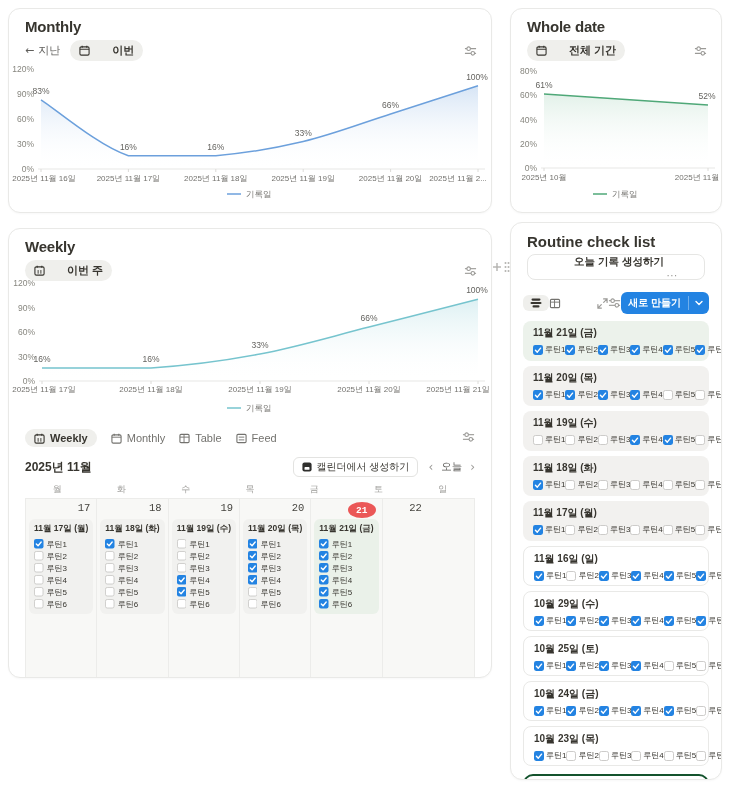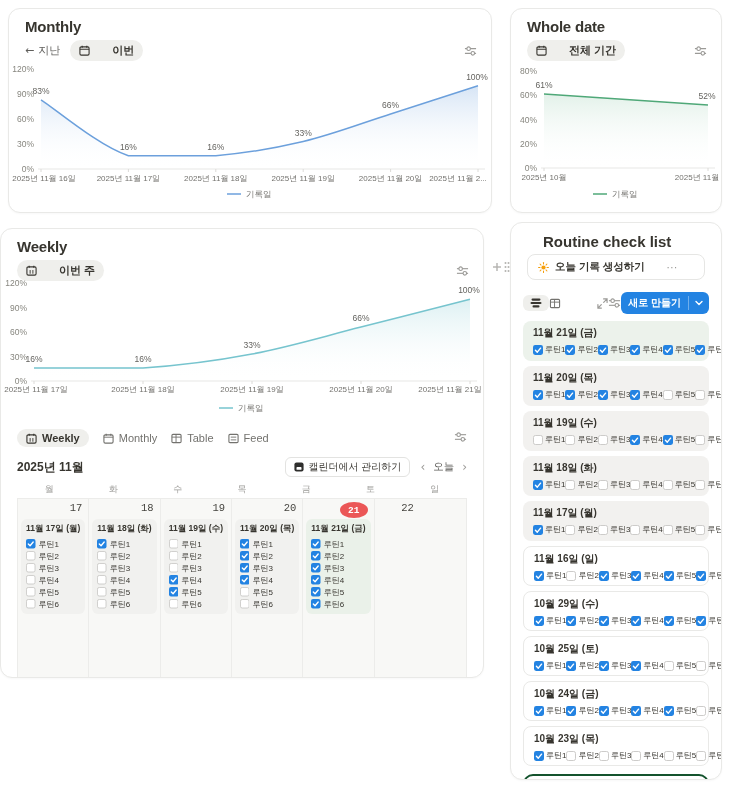--- a/index.html
+++ b/index.html
@@ -1,20 +1,20 @@
 <!DOCTYPE html>
 <html><head>
 <meta charset="utf-8">
 <style>
   html,body{margin:0;padding:0;background:#fff;}
   body{width:730px;height:789px;position:relative;font-family:"Liberation Sans",sans-serif;color:#37352f;overflow:hidden;}
   .panel{position:absolute;background:#fff;border:1px solid #e9e9e7;border-radius:12px;box-sizing:border-box;box-shadow:0 1px 2px rgba(0,0,0,.03);overflow:hidden;}
   #panel-monthly{left:8px;top:8px;width:484px;height:205px;}
   #panel-whole{left:510px;top:8px;width:212px;height:205px;}
-  #panel-weekly{left:0;top:228px;width:484px;height:450px;}
+  #panel-weekly{left:8px;top:228px;width:484px;height:450px;}
   #panel-routine{left:510px;top:222px;width:212px;height:558px;}
   .panel-title{position:absolute;left:16px;top:9px;font-size:15px;font-weight:bold;letter-spacing:-.2px;}
   .ctrl-row{position:absolute;left:16px;top:31px;display:flex;align-items:center;gap:10px;z-index:2;}
   .prev-btn{display:flex;align-items:center;gap:4px;font-size:11px;color:#5f5e5b;cursor:pointer;}
   .pill{display:flex;align-items:center;gap:22px;background:#efefec;border-radius:20px;padding:3px 9px;font-size:11px;font-weight:600;color:#37352f;cursor:pointer;}
   .tune{position:absolute;right:14px;top:34px;color:#9b9a97;z-index:2;cursor:pointer;}
   svg.chart{position:absolute;left:0;top:0;pointer-events:none;}
   
   .cal{position:absolute;left:0;top:196px;right:0;bottom:0;}
   .tabs{display:flex;align-items:center;gap:14px;margin:2px 16px 0;height:22px;}
@@ -34,22 +34,22 @@
   .cell{border-left:1px solid #ececea;position:relative;}
   .cell:first-child{border-left:none;}
   .daynum{text-align:right;padding:3px 6px 1px;font-size:10.5px;color:#45443f;height:15px;font-family:Liberation Mono, monospace;}
   .badge{display:inline-flex;align-items:center;justify-content:center;width:28px;height:16px;border-radius:50%;background:#eb5757;color:#fff;font-size:9.5px;font-weight:bold;}
   .dcard{margin:1px 3px;border-radius:6px;background:#f1f1ef;padding:4px 5px;}
   .dcard.green{background:#eaf1e9;}
   .dcard-title{font-size:8.5px;font-weight:bold;margin-bottom:3px;white-space:nowrap;}
   .ditem{display:flex;align-items:center;gap:3px;height:12px;}
   .ditem .lb{font-size:8px;color:#37352f;}
   
-  .rt-title{margin:10px 32px 4px;font-size:15px;font-weight:bold;}
-  .action-box{margin:2px 16px 12px;border:1px solid #e6e6e4;border-radius:8px;height:24px;display:flex;align-items:center;padding:0 10px;font-size:10.5px;cursor:pointer;}
+  .rt-title{margin:10px 16px 4px;font-size:15px;font-weight:bold;}
+  .action-box{margin:2px 16px 12px;border:1px solid #e6e6e4;border-radius:8px;height:24px;display:flex;align-items:center;padding:0 10px;font-size:10.5px;cursor:pointer;flex-direction:column;}
   .action-box .lbl{margin-left:6px;font-weight:600;}
   .action-box .more{margin-left:auto;margin-right:16px;color:#9b9a97;letter-spacing:1px;}
   .rt-toolbar{margin:6px 12px 0;display:flex;align-items:center;height:22px;}
   .view-pill{background:#efefec;border-radius:6px;padding:3px 7px;display:flex;align-items:center;cursor:pointer;}
   .view-ic{color:#73726e;display:flex;align-items:center;cursor:pointer;}
   .rt-toolbar .sp{flex:1;}
   .mini-ic{color:#9b9a97;display:flex;align-items:center;cursor:pointer;}
   .new-btn{background:#2383e2;color:#fff;border-radius:6px;display:flex;align-items:center;font-size:10px;font-weight:600;cursor:pointer;overflow:hidden;}
   .new-btn .txt{padding:4px 7px;}
   .new-btn .dd{border-left:1px solid rgba(255,255,255,.35);padding:4px 6px;display:flex;align-items:center;}
@@ -282,21 +282,21 @@
       </div>
     </div>
     <div class="month-row">
       <span class="month-label">2025년 11월</span>
       <div class="right">
         <div class="manage-btn">
           <svg width="10" height="10" viewBox="0 0 12 12">
               <rect x="0.5" y="0.5" width="11" height="11" rx="2.5" fill="#2f2f2d"></rect>
               <rect x="3" y="6" width="6" height="3.4" rx="0.8" fill="#fff"></rect>
             </svg>
-          <span>캘린더에서 관리하기</span>
+          <span>캘린더에서 생성하기</span>
         </div>
         <div class="today-nav">
           <span class="chev glyph">‹</span>
           <span class="today">오늘</span>
           <span class="chev glyph">›</span>
         </div>
       </div>
     </div>
     <div class="wd-row" id="weekday-row">
         <div class="wd">월</div>

